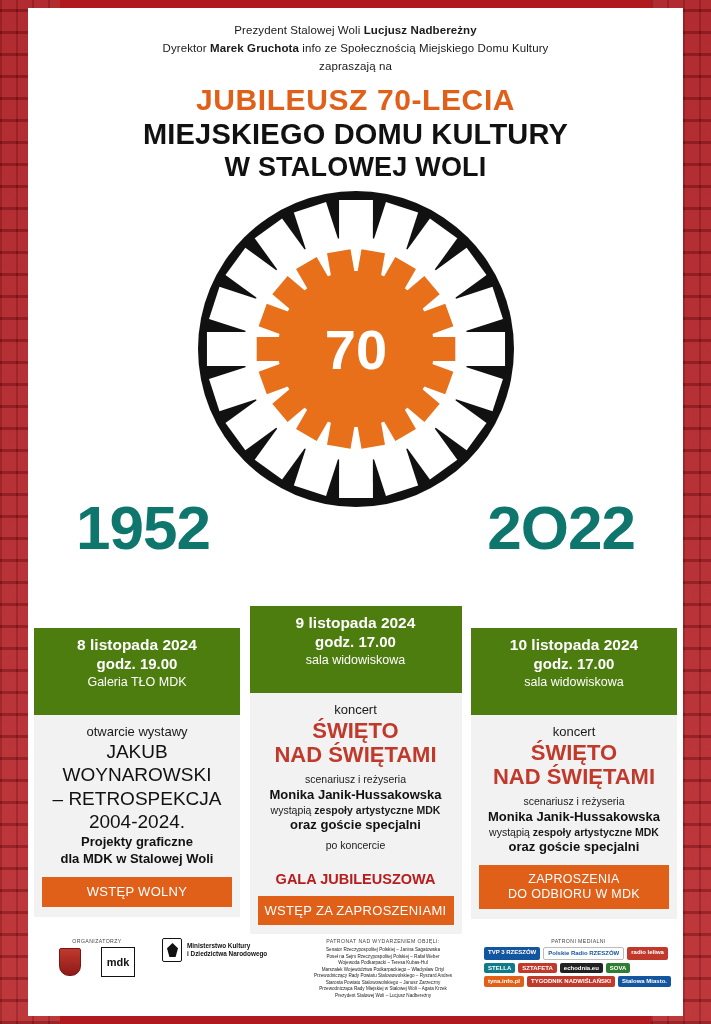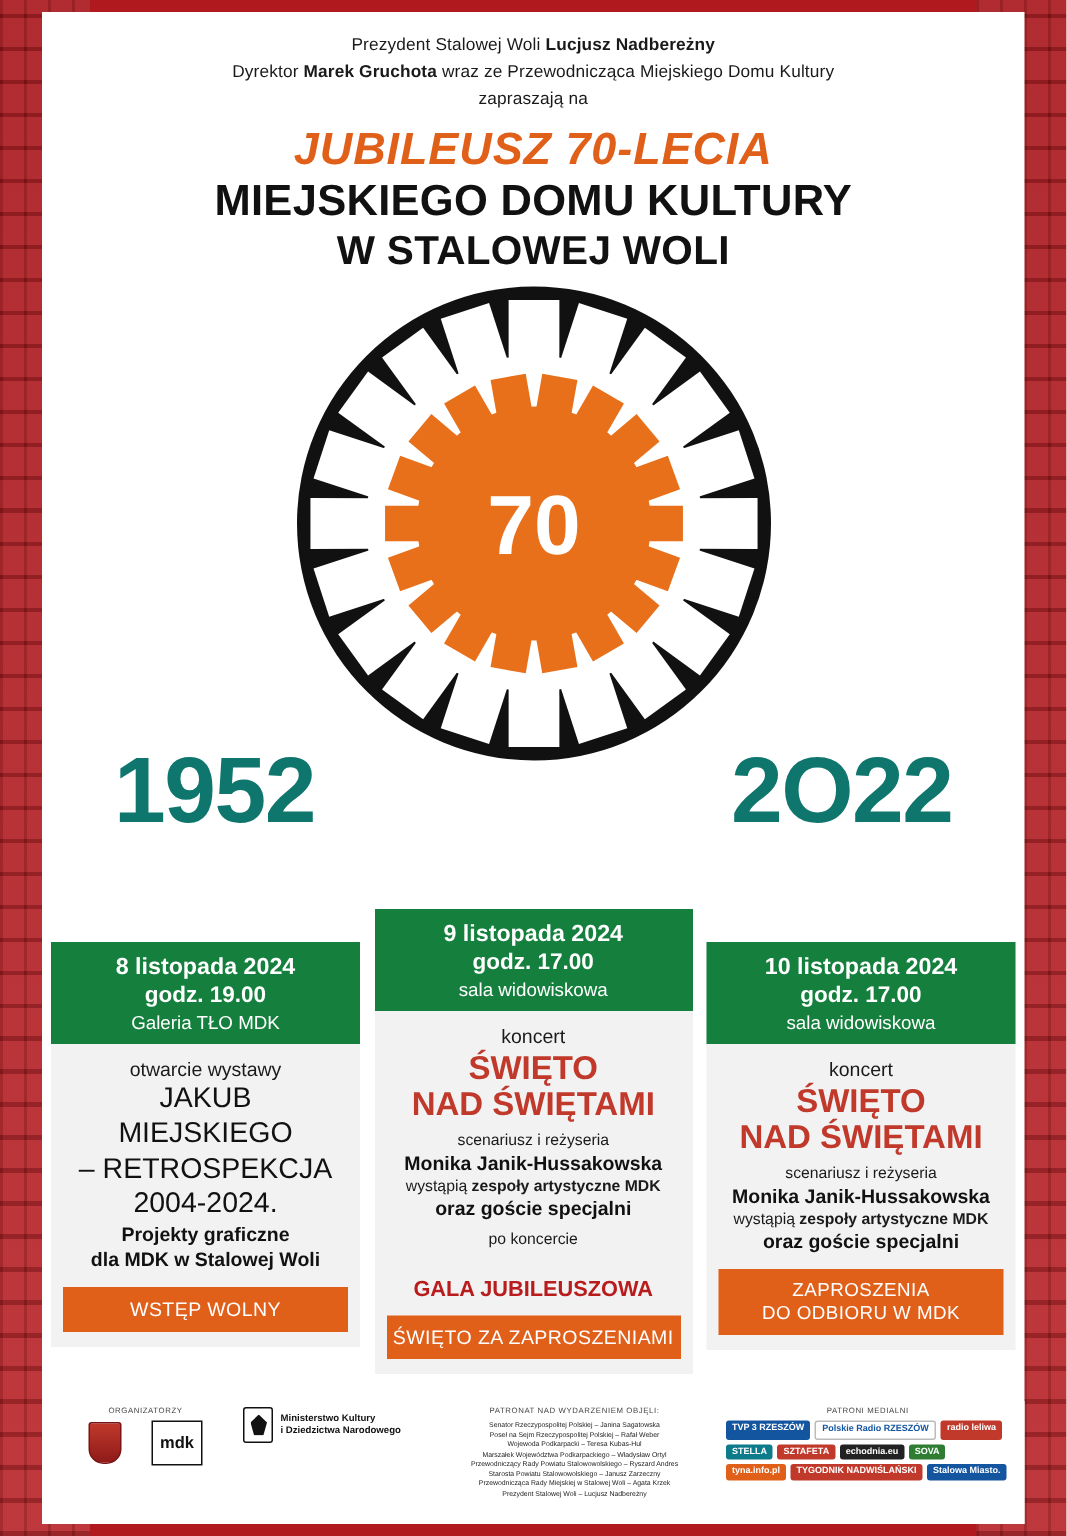--- a/index.html
+++ b/index.html
@@ -44,21 +44,20 @@
     letter-spacing: .1px;
   }
   .head .line b { font-weight: bold; }
   .title-red {
     margin-top: 9px;
     color: #e0601a;
     font-size: 30px;
     font-weight: bold;
     letter-spacing: .6px;
     line-height: 1.05;
-    font-style: italic;
   }
   .title-black {
     color: #111;
     font-size: 29px;
     font-weight: bold;
     line-height: 1.16;
     letter-spacing: .2px;
     margin-top: 2px;
   }
   .title-black .l2 { font-size: 27px; }
@@ -97,23 +96,23 @@
     align-items: flex-start;
   }
   .card {
     width: 206px;
     background: #f2f2f2;
     text-align: center;
     padding-bottom: 8px;
   }
   .card.mid { width: 212px; margin-top: -22px; }
   .card-head {
-    background: #15803d;
+    background: #4d7c0f;
     color: #fff;
-    padding: 8px 6px 5px 6px;
+    padding: 8px 6px 24px 6px;
   }
   .card-head .date {
     font-size: 15.5px; font-weight: bold; line-height: 1.2;
   }
   .card-head .time {
     font-size: 15px; font-weight: bold; line-height: 1.25;
   }
   .card-head .place {
     font-size: 12.5px; line-height: 1.3; margin-top: 1px;
   }
@@ -215,21 +214,21 @@
   <div class="side-band left"></div>
   <div class="side-band right"></div>
 
   <div class="sheet">
 
     <div class="head">
       <div class="line">
         <span>Prezydent Stalowej Woli </span><b>Lucjusz Nadbereżny</b>
       </div>
       <div class="line">
-        <span>Dyrektor </span><b>Marek Gruchota</b><span> wraz ze Przewodnicząca Miejskiego Domu Kultury</span>
+        <span>Dyrektor </span><b>Marek Gruchota</b><span> info ze Społecznością Miejskiego Domu Kultury</span>
       </div>
       <div class="line">zapraszają na</div>
 
       <div class="title-red">JUBILEUSZ 70-LECIA</div>
       <div class="title-black">
         <div>MIEJSKIEGO DOMU KULTURY</div>
         <div class="l2">W STALOWEJ WOLI</div>
       </div>
     </div>
 
@@ -304,21 +303,21 @@
 
       <div class="card">
         <div class="card-head">
           <div class="date">8 listopada 2024</div>
           <div class="time">godz. 19.00</div>
           <div class="place">Galeria TŁO MDK</div>
         </div>
         <div class="card-body">
           <div class="kind">otwarcie wystawy</div>
           <div class="big-black">JAKUB</div>
-          <div class="big-black">MIEJSKIEGO</div>
+          <div class="big-black">WOYNAROWSKI</div>
           <div class="big-black">– RETROSPEKCJA</div>
           <div class="big-black">2004-2024.</div>
           <div class="mid-bold">Projekty graficzne</div>
           <div class="mid-bold">dla MDK w Stalowej Woli</div>
         </div>
         <div class="cta">WSTĘP WOLNY</div>
       </div>
 
       <div class="card mid">
         <div class="card-head">
@@ -333,21 +332,21 @@
           <div class="tiny">scenariusz i reżyseria</div>
           <div class="mid-bold">Monika Janik-Hussakowska</div>
           <div class="tiny">
             <span>wystąpią</span>
             <b>zespoły artystyczne MDK</b>
           </div>
           <div class="mid-bold">oraz goście specjalni</div>
           <div class="tiny" style="margin-top:5px">po koncercie</div>
           <div class="gala">GALA JUBILEUSZOWA</div>
         </div>
-        <div class="cta">ŚWIĘTO ZA ZAPROSZENIAMI</div>
+        <div class="cta">WSTĘP ZA ZAPROSZENIAMI</div>
       </div>
 
       <div class="card">
         <div class="card-head">
           <div class="date">10 listopada 2024</div>
           <div class="time">godz. 17.00</div>
           <div class="place">sala widowiskowa</div>
         </div>
         <div class="card-body">
           <div class="kind">koncert</div>

